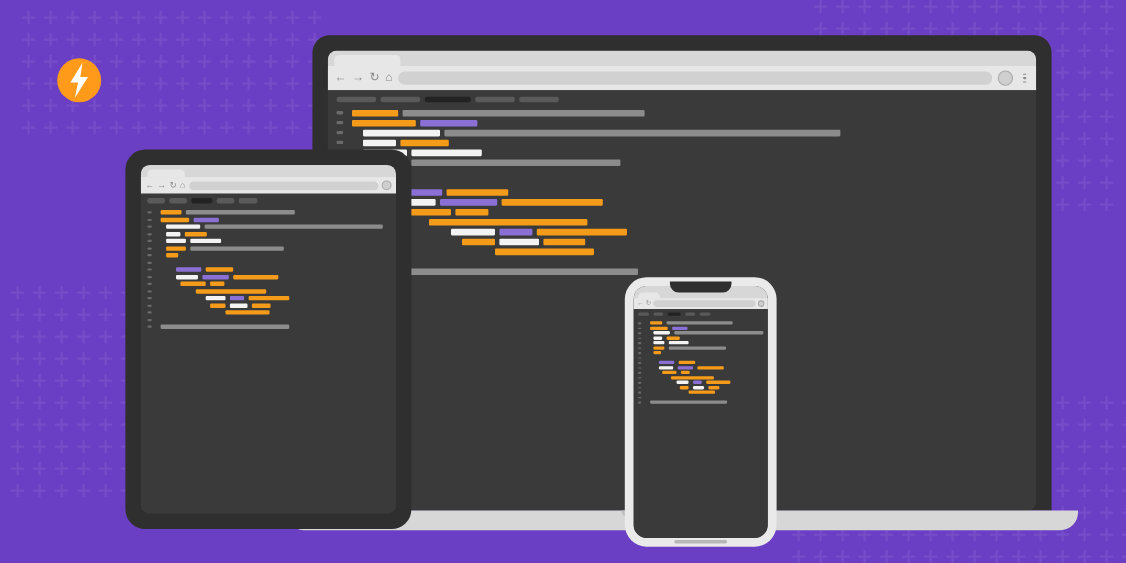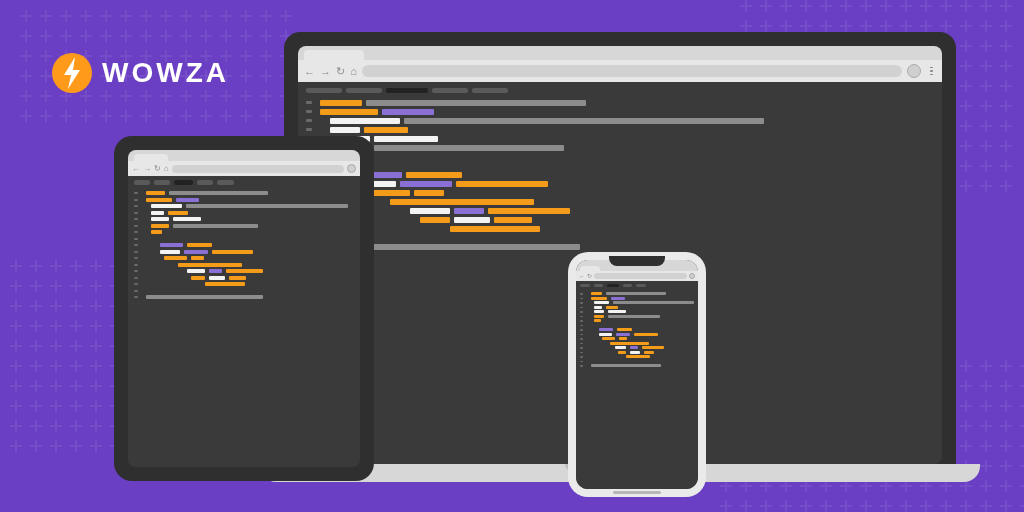--- a/index.html
+++ b/index.html
@@ -590,21 +590,20 @@
     <div class="plus" style="left: 1000px; top: 500px;"></div>
     <div class="plus" style="left: 1020px; top: 500px;"></div>
   </div>
 
 <div class="logo">
   <div class="disc">
     <svg class="bolt" viewBox="0 0 40 40">
       <path d="M23 4 L12 22 L19 22 L16 36 L28 17 L21 17 Z" fill="#fff"></path>
     </svg>
   </div>
-  <div class="logo-text">WOWZA</div>
 </div>
 
 <div class="device laptop">
   <div class="bezel">
     <div class="browser">
       <div class="chrome-top">
         <div class="tabrow">
           <div class="tab"></div>
         </div>
         <div class="toolbar">

